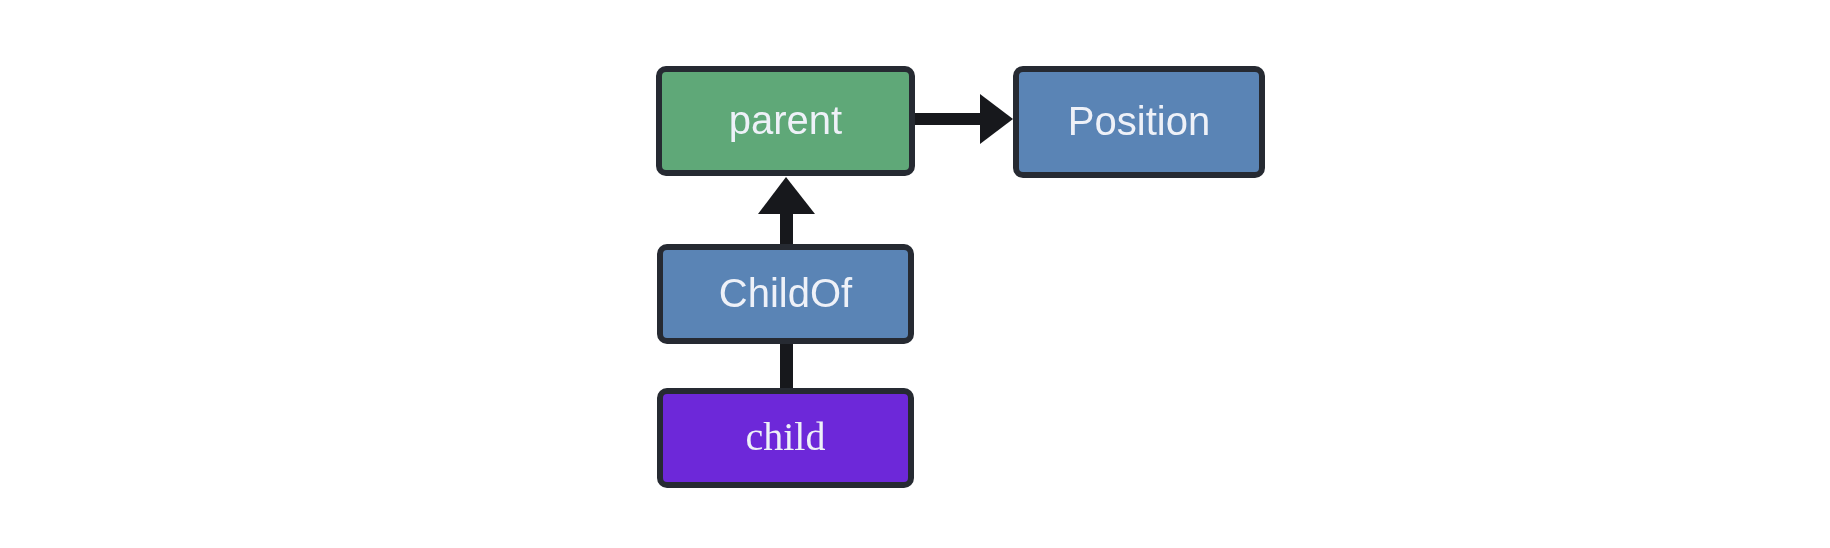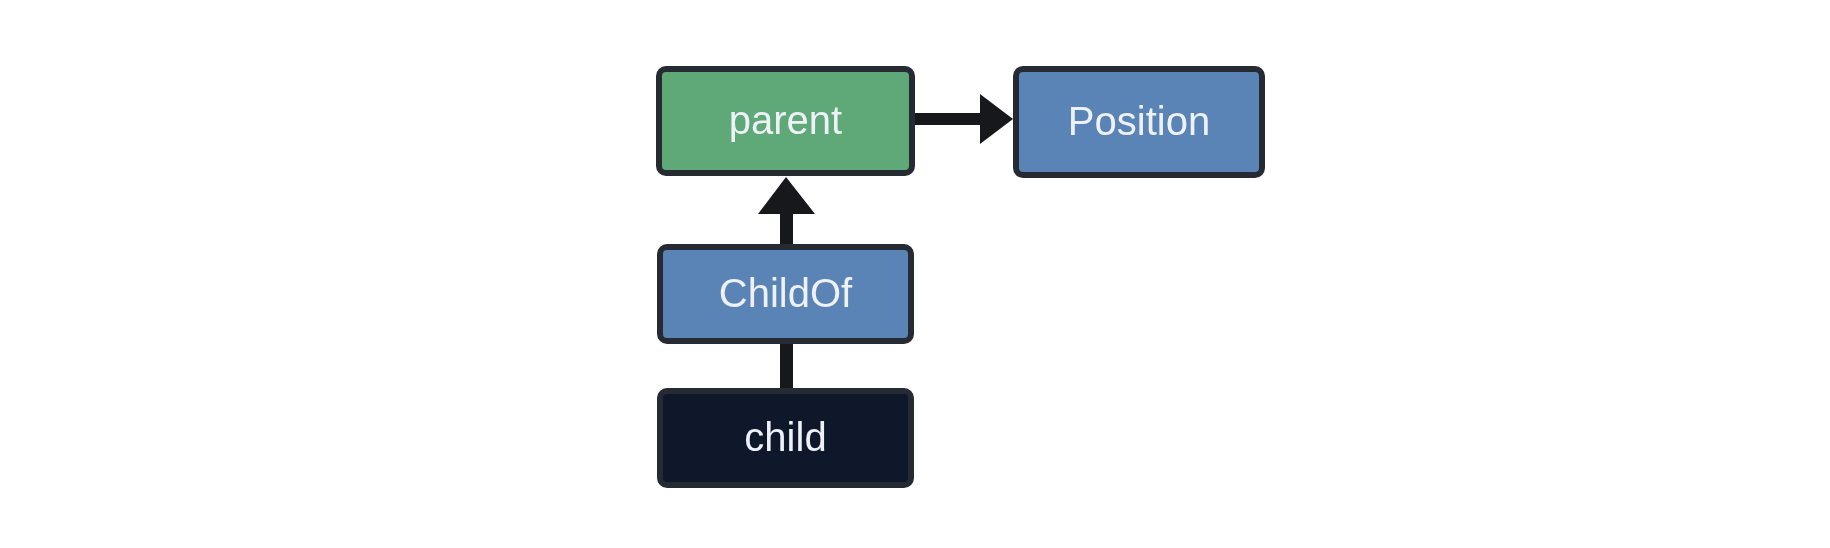--- a/index.html
+++ b/index.html
@@ -63,17 +63,17 @@
   </div>
 
   <div class="node" id="node-position" style="background: rgb(90, 132, 181); border-color: rgb(38, 42, 50); color: rgb(238, 241, 248);">
     <span class="label">Position</span>
   </div>
 
   <div class="node" id="node-childof" style="background: rgb(90, 132, 181); border-color: rgb(38, 42, 50); color: rgb(238, 241, 248);">
     <span class="label">ChildOf</span>
   </div>
 
-  <div class="node" id="node-child" style="background: #0f172a; border-color: rgb(38, 42, 50); color: rgb(238, 241, 248);">
+  <div class="node" id="node-child" style="background: #6d28d9; border-color: rgb(38, 42, 50); color: rgb(238, 241, 248); font-family: Liberation Serif, serif;">
     <span class="label">child</span>
   </div>
 
 </div>
 
 </body></html>

